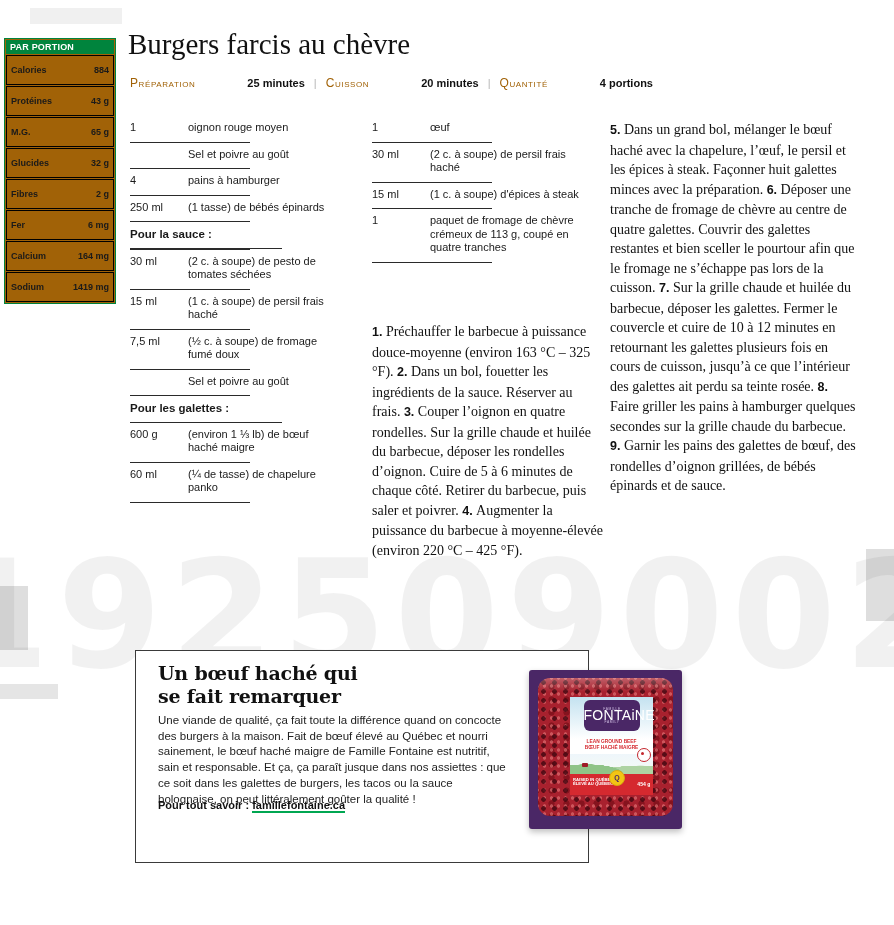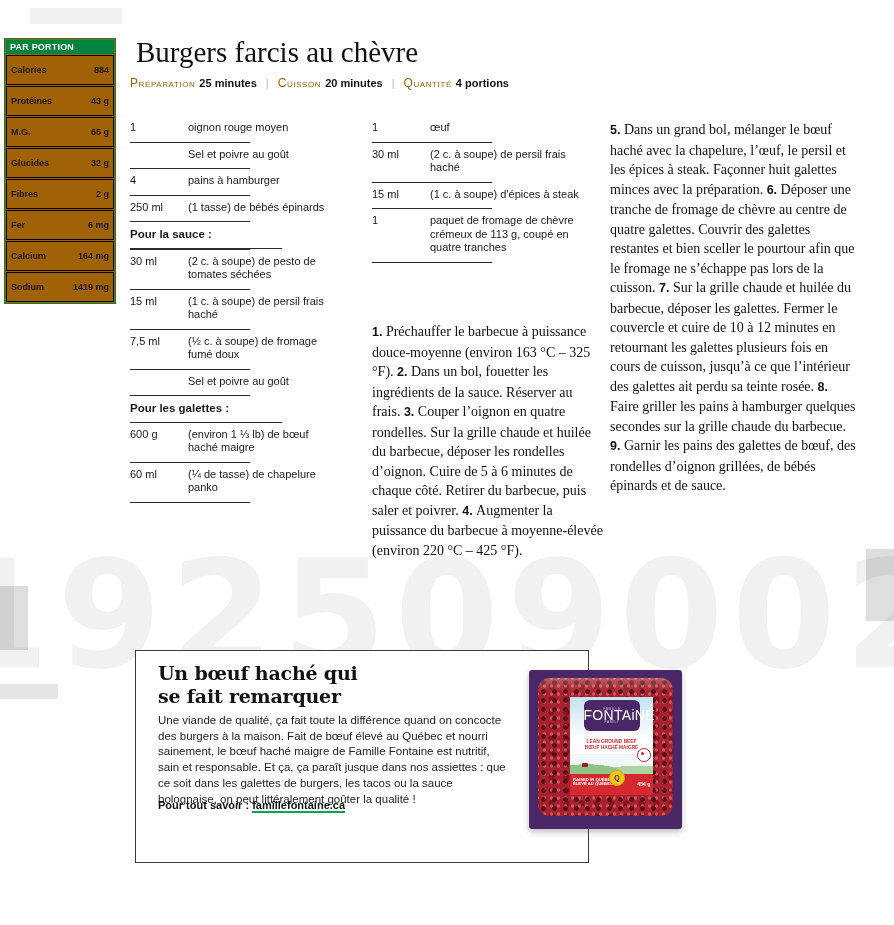--- a/index.html
+++ b/index.html
@@ -20,21 +20,21 @@
                 padding:2px 4px 2px 4px;margin-bottom:1px;}
   .nutri-row{display:flex;justify-content:space-between;border:1px solid #000;margin-bottom:1px;
              font-size:9px;font-weight:700;padding:9px 4px;}
   .nutri-row:last-child{margin-bottom:0;}
 
   
   .title{position:absolute;left:128px;top:28px;font-family:"Liberation Serif",serif;
          font-size:29px;font-weight:400;color:#111;}
   .meta{position:absolute;left:130px;top:76px;font-size:11px;white-space:nowrap;}
   .meta-item .m-label{font-variant:small-caps;color:#a16207;letter-spacing:.6px;font-size:12px;}
-  .meta-item .m-value{font-weight:700;color:#111;}
+  .meta-item .m-value{font-weight:700;color:#111;margin-left:48px;}
   .meta-sep{color:#b5b5b5;margin:0 9px;}
 
   
   .ing-col{position:absolute;top:116px;font-size:11px;line-height:13.5px;color:#1a1a1a;}
   #ing-col1{left:130px;width:203px;}
   #ing-col2{left:372px;width:215px;}
   .ing-row{display:flex;padding:5px 0 7px 0;}
   .ing-row .qty{width:58px;flex:none;}
   .ing-row .desc{flex:1;}
   .ing-head{font-weight:700;font-size:11.5px;padding:6px 0 6px 0;}
@@ -144,21 +144,21 @@
           <span>Calcium</span>
           <span>164 mg</span>
         </div>
         <div class="nutri-row">
           <span>Sodium</span>
           <span>1419 mg</span>
         </div>
       </div>
   </div>
 
-  <h1 class="title" style="margin:8px;">Burgers farcis au chèvre</h1>
+  <h1 class="title" style="margin:0;">Burgers farcis au chèvre</h1>
   <div class="meta" id="meta-line"><span class="meta-item"><span class="m-label">Préparation </span><span class="m-value">25 minutes</span></span><span class="meta-sep">|</span><span class="meta-item"><span class="m-label">Cuisson </span><span class="m-value">20 minutes</span></span><span class="meta-sep">|</span><span class="meta-item"><span class="m-label">Quantité </span><span class="m-value">4 portions</span></span></div>
 
   <div class="ing-col" id="ing-col1">
       <div class="ing-row">
         <span class="qty">1</span>
         <span class="desc">oignon rouge moyen</span>
       </div>
       <div class="rule"></div>
       <div class="ing-row">
         <span class="qty"></span>

